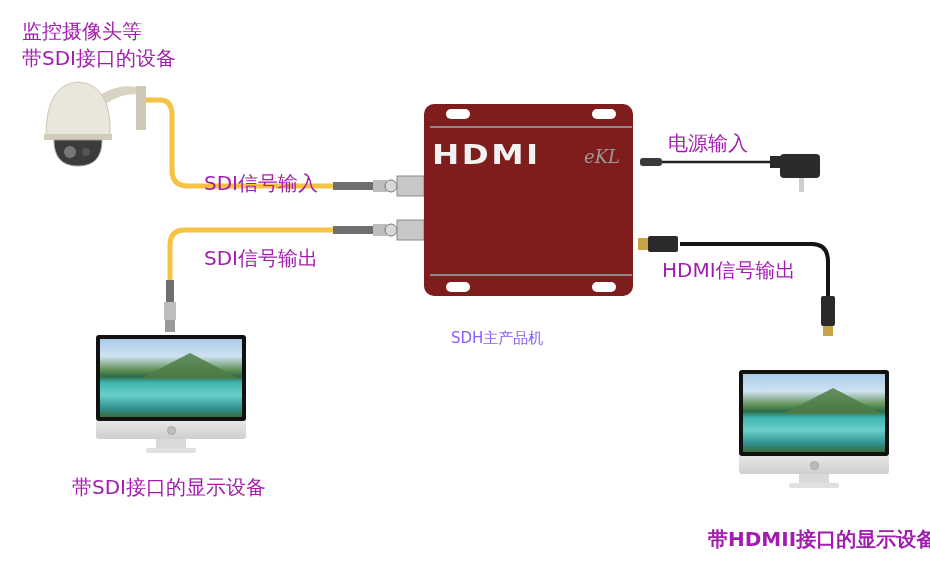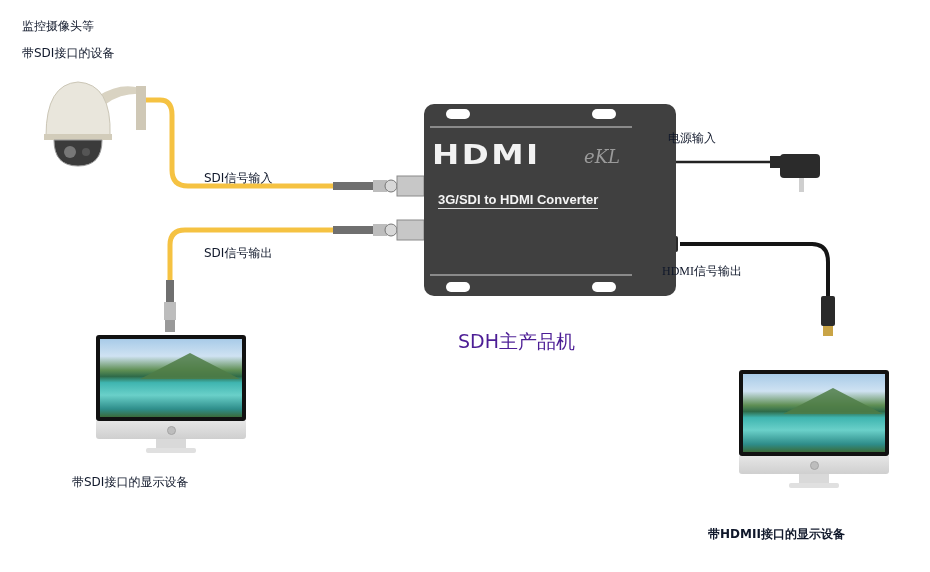--- a/index.html
+++ b/index.html
@@ -1,25 +1,25 @@
 <!DOCTYPE html>
 <html><head>
 <meta charset="utf-8">
 <style>
   html, body { margin:0; padding:0; background:#ffffff; }
   body { width:930px; height:572px; position:relative; overflow:hidden;
          font-family:"DejaVu Sans","Liberation Sans",sans-serif; color:#222; }
   .abs { position:absolute; }
-  .label { font-size:12px; color:#0f172a; white-space:nowrap; letter-spacing:0px; }
-  .label-center { font-size:19px; color:#4c1d95; white-space:nowrap;margin-left:7px; }
+  .label { font-size:20px; color:#a21caf; white-space:nowrap; letter-spacing:0px; }
+  .label-center { font-size:15px; color:#8b5cf6; white-space:nowrap; }
   svg { position:absolute; left:0; top:0; }
 
   
   .device { left:424px; top:104px; width:214px; height:192px; }
-  .device-body { position:absolute; left:0; top:0; width:252px; height:192px; background:#404040; border-radius:10px; }
+  .device-body { position:absolute; left:0; top:0; width:209px; height:192px; background:#7f1d1d; border-radius:10px; }
   .device-body .band-top { position:absolute; left:6px; top:22px; width:202px; height:2px; background:#8a8a8a; }
   .device-body .band-bot { position:absolute; left:6px; top:170px; width:202px; height:2px; background:#8a8a8a; }
   .slot { position:absolute; width:24px; height:10px; background:#fff; border-radius:5px; }
   .hdmi-logo { position:absolute; left:8px; top:36px; font-family:"DejaVu Sans",sans-serif; font-weight:bold;
                font-size:26px; color:#f2f2f2; letter-spacing:2px; transform:scaleX(1.25); transform-origin:left; }
   .brand-logo { position:absolute; left:160px; top:42px; font-size:18px; font-style:italic; color:#9a9a9a; font-family:"DejaVu Serif",serif; }
   .model-text { position:absolute; left:14px; top:88px; font-size:13px; font-weight:bold; color:#f4f4f4; white-space:nowrap;
                 border-bottom:1px solid #ddd; padding-bottom:1px; font-family:"Liberation Sans",sans-serif; }
 
   
@@ -95,28 +95,27 @@
 <div class="abs device">
   <div class="device-body">
     <div class="slot" style="left:22px;top:5px;"></div>
     <div class="slot" style="left:168px;top:5px;"></div>
     <div class="slot" style="left:22px;top:178px;"></div>
     <div class="slot" style="left:168px;top:178px;"></div>
     <div class="band-top"></div>
     <div class="band-bot"></div>
     <div class="hdmi-logo">HDMI</div>
     <div class="brand-logo">eKL</div>
-    <div class="model-text">3G/SDI to HDMI Converter</div>
   </div>
 </div>
 
 <div class="abs label" style="left:204px;top:151px;margin-top:19px;">SDI信号输入</div>
 <div class="abs label" style="left:204px;top:245px;">SDI信号输出</div>
 <div class="abs label" style="left:668px;top:130px;">电源输入</div>
-<div class="abs label" style="left:662px;top:263px;font-family:Liberation Serif, serif;">HDMI信号输出</div>
+<div class="abs label" style="left:662px;top:257px;">HDMI信号输出</div>
 <div class="abs label-center" style="left:451px;top:329px;">SDH主产品机</div>
 
 <div class="abs monitor" style="left:96px;top:335px;">
   <div class="frame"></div>
   <div class="screen">
       <div class="mountain"></div>
     </div>
   <div class="chin"></div>
     <div class="dot"></div>
   <div class="neck"></div>

